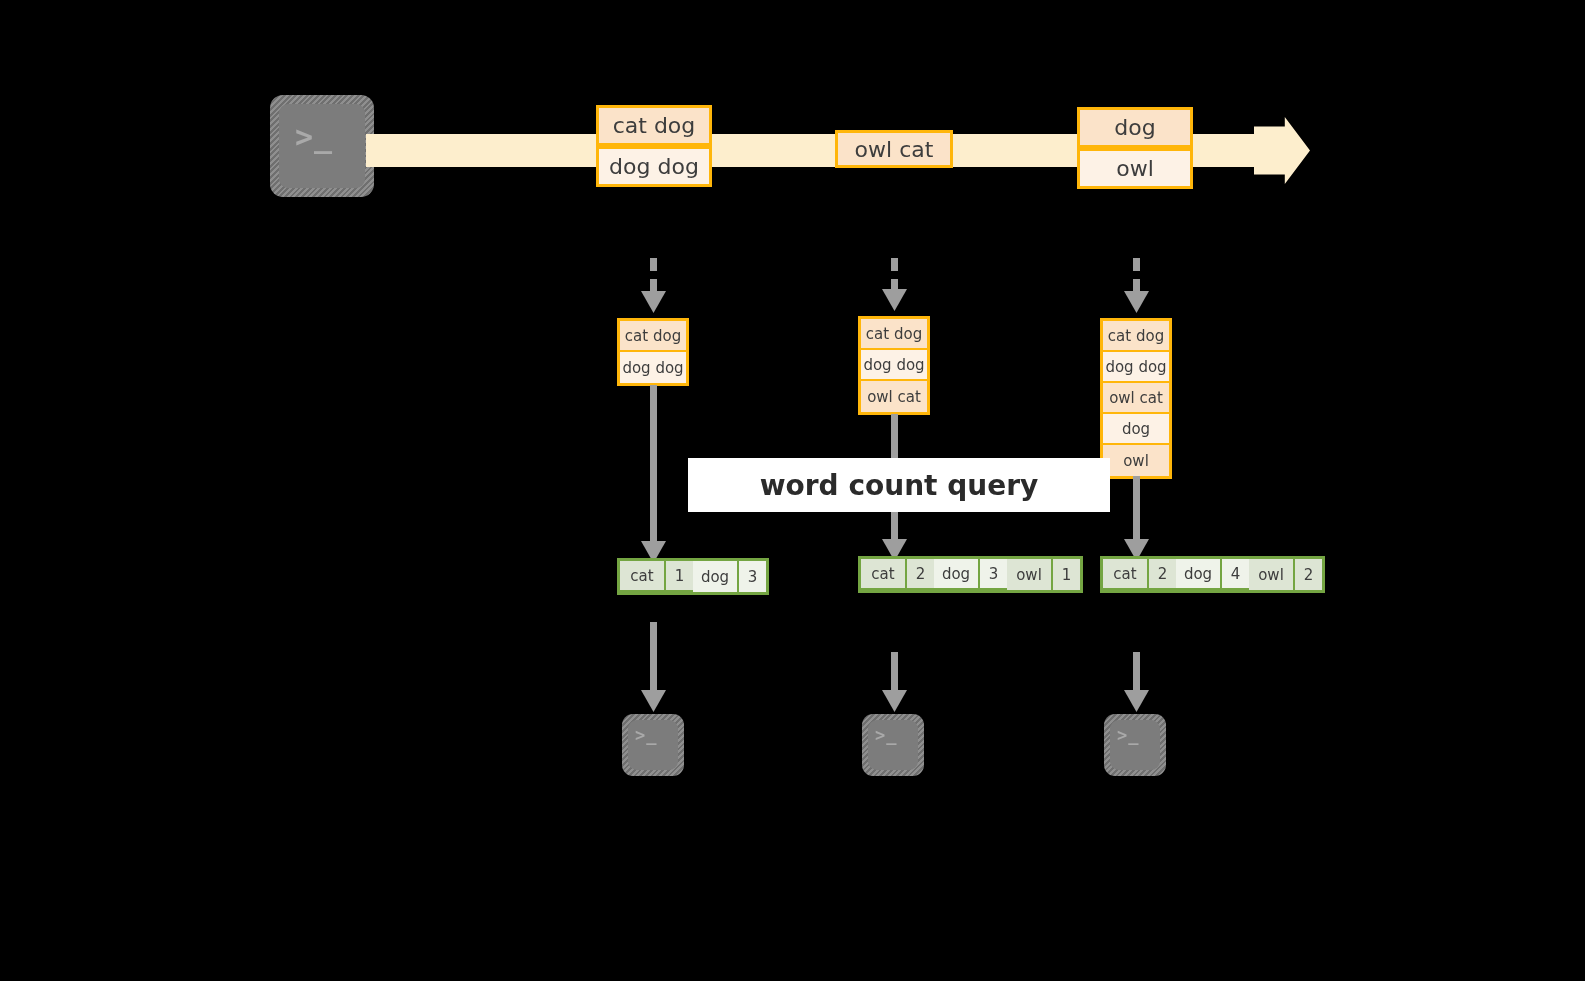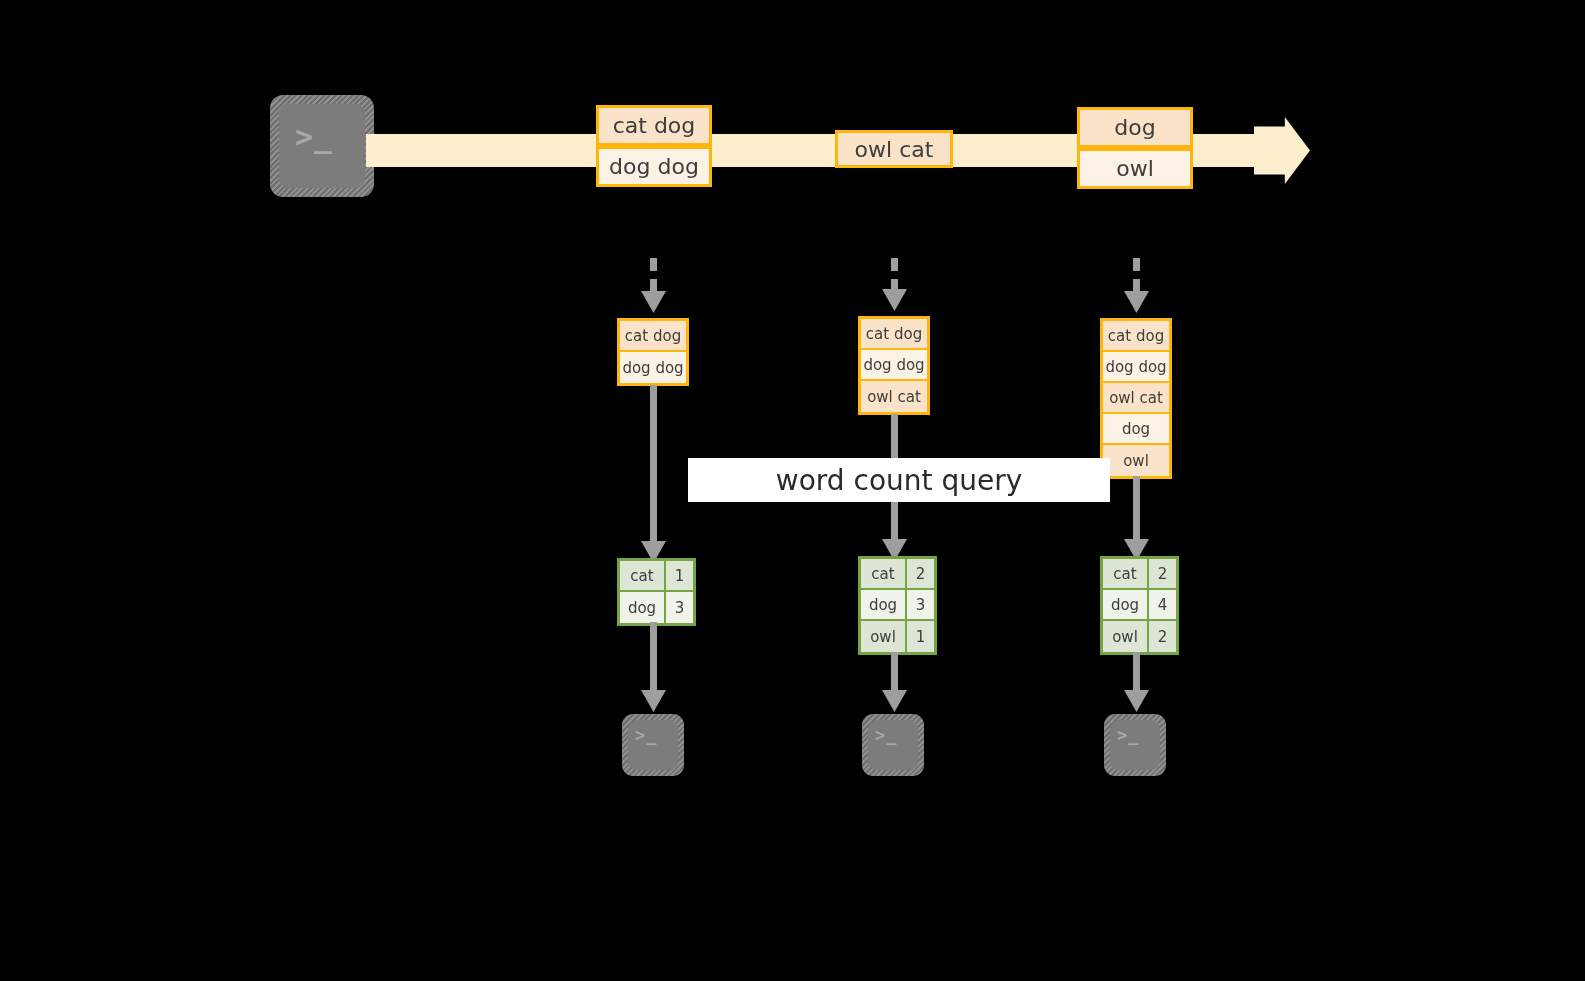--- a/index.html
+++ b/index.html
@@ -119,21 +119,20 @@
   }
   .stack .row:last-child { border-bottom: none; }
   .stack .row.light { background: #fdf2e6; }
 
   
   .gtable {
     position: absolute;
     box-sizing: border-box;
     border: 3px solid #74a542;
     display: flex;
-    flex-direction: column;
   }
   .gtable .grow {
     display: flex;
     height: 31px;
     box-sizing: border-box;
     border-bottom: 2px solid #74a542;
   }
   .gtable .grow:last-child { border-bottom: none; }
   .gtable .gcell {
     box-sizing: border-box;
@@ -170,29 +169,30 @@
       rgba(0,0,0,0) 13px, rgba(0,0,0,0) 21px
     );
   }
 
   
   .query-label {
     position: absolute;
     left: 688px;
     top: 458px;
     width: 422px;
-    height: 44px;
+    height: 54px;
     background: #ffffff;
     display: flex;
     align-items: center;
     justify-content: center;
     font-size: 28px;
     color: #2b2b2b;
     white-space: nowrap;
     z-index: 6;
+    font-weight: bold;
   }
 </style>
 </head>
 <body>
 
 <div id="stage">
 
   <div class="terminal big">
     <div class="hatch"></div>
     <div class="face"></div>

